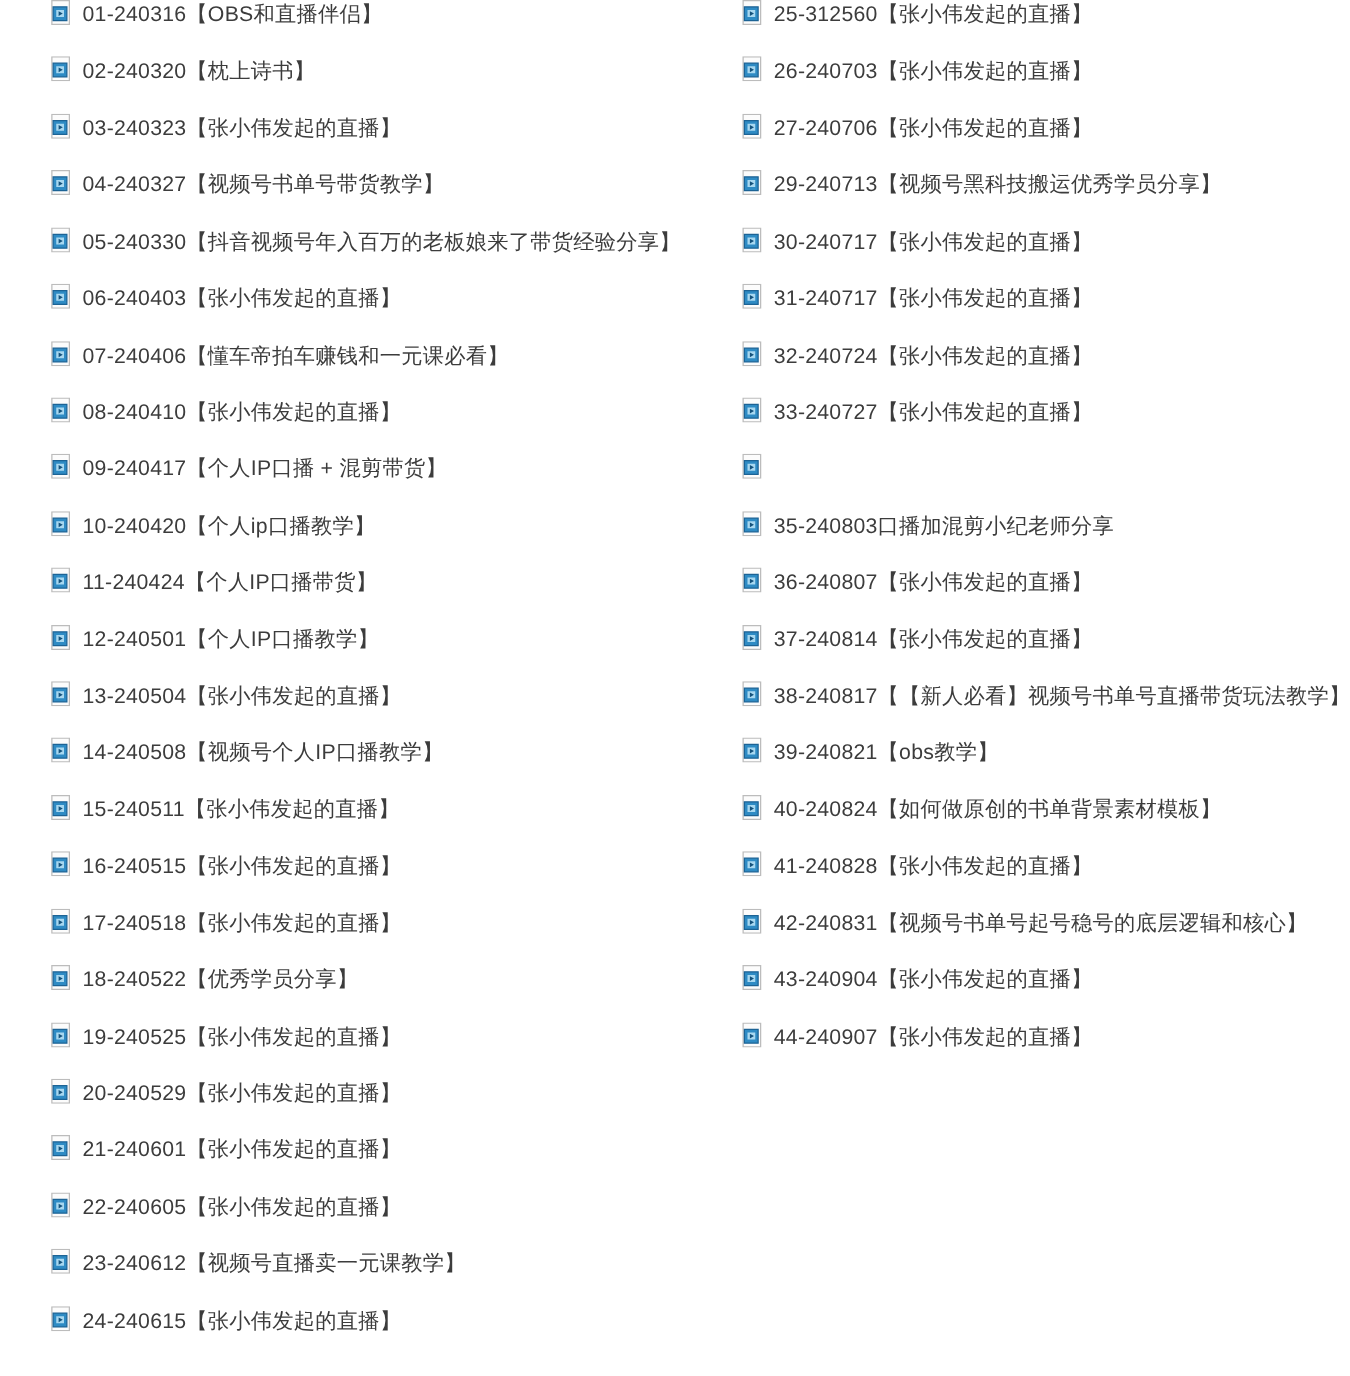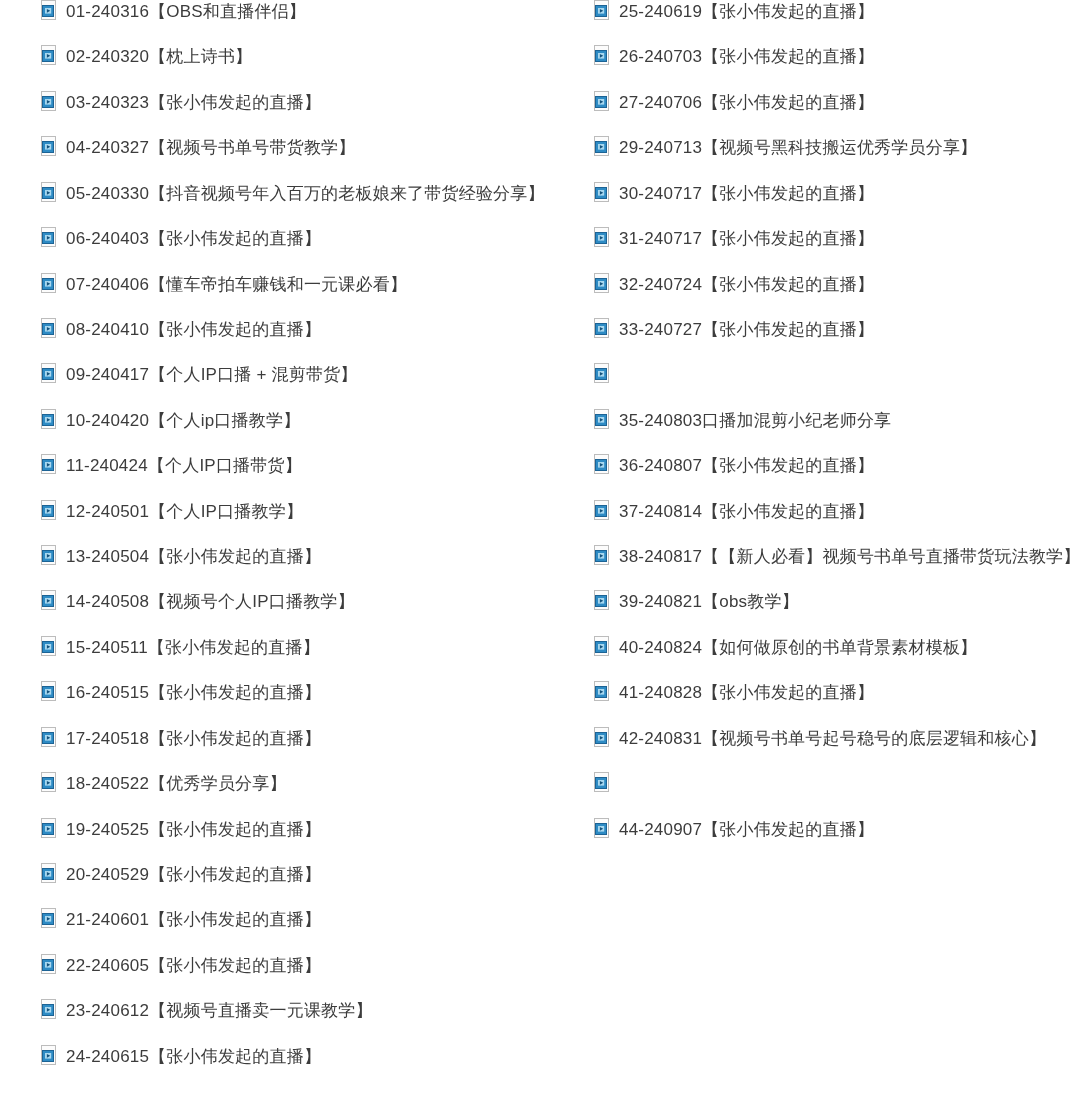--- a/index.html
+++ b/index.html
@@ -315,21 +315,21 @@
   <div class="col col-right">
       <div class="row">
     <span class="icon">
       <svg width="17" height="20" viewBox="0 0 17 20" aria-hidden="true">
         <rect x="1.5" y="0.5" width="14" height="19" style="fill:var(--icon_page,#fcfcfc);stroke:var(--icon_border,#bcbcbc)"></rect>
         <rect x="2.5" y="5.5" width="11" height="11" style="fill:var(--icon_frame,#2e8bc4);stroke:var(--icon_frame_dark,#1c6395)"></rect>
         <rect x="5" y="8" width="6.2" height="5.6" style="fill:var(--icon_screen,#a8d8f0)"></rect>
         <path d="M6.9 8.9 L10.2 10.8 L6.9 12.7 Z" style="fill:var(--icon_play,#14527c)"></path>
       </svg>
     </span>
-    <span class="label">25-240619【张小伟发起的直播】</span>
+    <span class="label">25-312560【张小伟发起的直播】</span>
   </div>
       <div class="row">
     <span class="icon">
       <svg width="17" height="20" viewBox="0 0 17 20" aria-hidden="true">
         <rect x="1.5" y="0.5" width="14" height="19" style="fill:var(--icon_page,#fcfcfc);stroke:var(--icon_border,#bcbcbc)"></rect>
         <rect x="2.5" y="5.5" width="11" height="11" style="fill:var(--icon_frame,#2e8bc4);stroke:var(--icon_frame_dark,#1c6395)"></rect>
         <rect x="5" y="8" width="6.2" height="5.6" style="fill:var(--icon_screen,#a8d8f0)"></rect>
         <path d="M6.9 8.9 L10.2 10.8 L6.9 12.7 Z" style="fill:var(--icon_play,#14527c)"></path>
       </svg>
     </span>
@@ -501,20 +501,21 @@
   </div>
       <div class="row">
     <span class="icon">
       <svg width="17" height="20" viewBox="0 0 17 20" aria-hidden="true">
         <rect x="1.5" y="0.5" width="14" height="19" style="fill:var(--icon_page,#fcfcfc);stroke:var(--icon_border,#bcbcbc)"></rect>
         <rect x="2.5" y="5.5" width="11" height="11" style="fill:var(--icon_frame,#2e8bc4);stroke:var(--icon_frame_dark,#1c6395)"></rect>
         <rect x="5" y="8" width="6.2" height="5.6" style="fill:var(--icon_screen,#a8d8f0)"></rect>
         <path d="M6.9 8.9 L10.2 10.8 L6.9 12.7 Z" style="fill:var(--icon_play,#14527c)"></path>
       </svg>
     </span>
+    <span class="label">43-240904【张小伟发起的直播】</span>
   </div>
       <div class="row">
     <span class="icon">
       <svg width="17" height="20" viewBox="0 0 17 20" aria-hidden="true">
         <rect x="1.5" y="0.5" width="14" height="19" style="fill:var(--icon_page,#fcfcfc);stroke:var(--icon_border,#bcbcbc)"></rect>
         <rect x="2.5" y="5.5" width="11" height="11" style="fill:var(--icon_frame,#2e8bc4);stroke:var(--icon_frame_dark,#1c6395)"></rect>
         <rect x="5" y="8" width="6.2" height="5.6" style="fill:var(--icon_screen,#a8d8f0)"></rect>
         <path d="M6.9 8.9 L10.2 10.8 L6.9 12.7 Z" style="fill:var(--icon_play,#14527c)"></path>
       </svg>
     </span>

